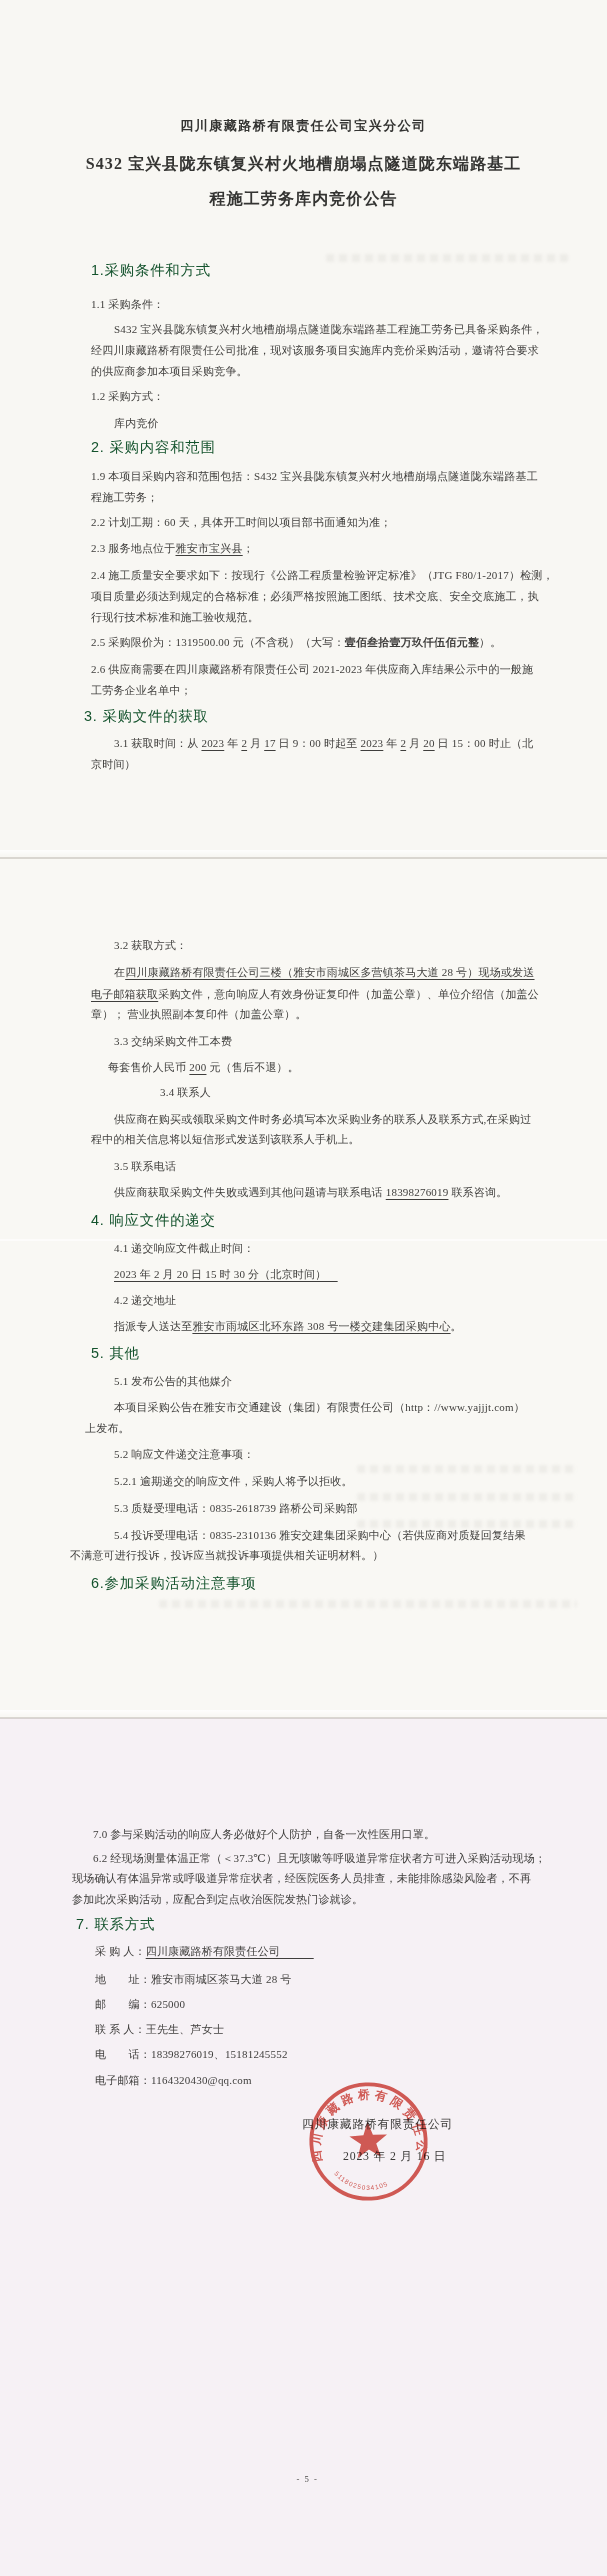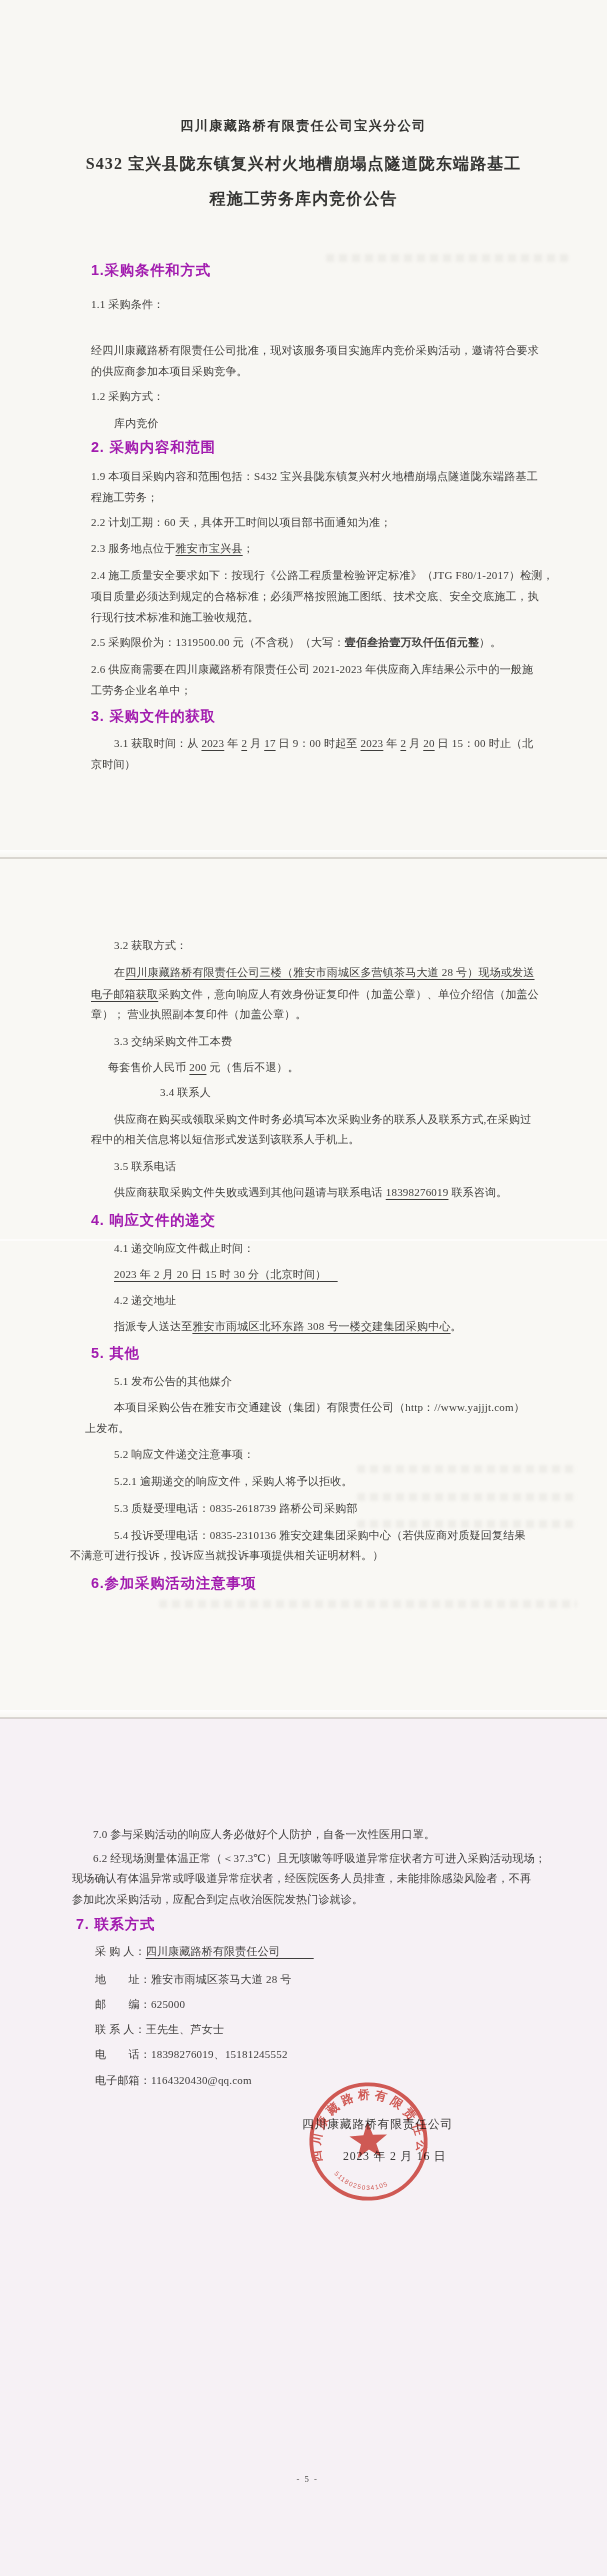--- a/index.html
+++ b/index.html
@@ -7,21 +7,21 @@
     position:relative;width:607px;height:2576px;margin:0 auto;
     background:#f8f7f3;overflow:hidden;
     font-family:"Liberation Serif","DejaVu Serif",serif;
     color:#3f3e3c;
   }
   .page{position:absolute;left:0;width:607px;z-index:1;}
   .line{position:absolute;white-space:nowrap;font-size:11px;line-height:15px;letter-spacing:0.2px;}
   .line.center{left:7.6px;width:592px;text-align:center;}
   .k-heading{
     font-family:"Liberation Sans","DejaVu Sans",sans-serif;
-    font-weight:bold;font-size:14.4px;line-height:18px;color:#a21caf;letter-spacing:0.8px;
+    font-weight:normal;font-size:14.4px;line-height:18px;color:#14532d;letter-spacing:0.8px;
   }
   .k-title-sm{font-size:13px;font-weight:bold;letter-spacing:1.5px;color:#343432;}
   .k-title-lg{font-size:16px;font-weight:bold;letter-spacing:1.1px;color:#343432;}
   .u{text-decoration:underline;text-underline-offset:3px;text-decoration-thickness:0.8px;}
   .b{font-weight:bold;}
   .sep{position:absolute;left:0;width:607px;height:1.5px;background:rgba(145,140,128,0.30);z-index:2;}
   .sep-glow{position:absolute;left:0;width:607px;height:6px;background:linear-gradient(to bottom,rgba(255,255,255,0.85),rgba(255,255,255,0));z-index:2;}
   .fold{position:absolute;left:0;width:607px;height:2.3px;background:rgba(255,255,255,0.6);z-index:2;}
   .ghost{
     position:absolute;z-index:2;height:8.4px;border-radius:2.3px;
@@ -77,36 +77,37 @@
       <div class="line" style="top: 669px; left: 114px;"><span>5.4 投诉受理电话：0835-2310136 雅安交建集团采购中心（若供应商对质疑回复结果</span></div>
       <div class="line" style="top: 689px; left: 70px;"><span>不满意可进行投诉，投诉应当就投诉事项提供相关证明材料。）</span></div>
       <div class="line k-heading" style="top: 715px; left: 91px;"><span>6.参加采购活动注意事项</span></div>
     </div>
     <div class="page" style="top: 0px; height: 859px; background: rgb(248, 247, 243);">
       <div class="line k-title-sm center" style="top: 118px;"><span>四川康藏路桥有限责任公司宝兴分公司</span></div>
       <div class="line k-title-lg center" style="top: 156px;"><span>S432 宝兴县陇东镇复兴村火地槽崩塌点隧道陇东端路基工</span></div>
       <div class="line k-title-lg center" style="top: 191px;"><span>程施工劳务库内竞价公告</span></div>
       <div class="line k-heading" style="top: 261px; left: 91px;"><span>1.采购条件和方式</span></div>
       <div class="line" style="top: 297px; left: 91px;"><span>1.1 采购条件：</span></div>
+      <div class="line" style="top: 322px; left: 114px;"><span>S432 宝兴县陇东镇复兴村火地槽崩塌点隧道陇东端路基工程施工劳务已具备采购条件，</span></div>
       <div class="line" style="top: 343px; left: 91px;"><span>经四川康藏路桥有限责任公司批准，现对该服务项目实施库内竞价采购活动，邀请符合要求</span></div>
       <div class="line" style="top: 364px; left: 91px;"><span>的供应商参加本项目采购竞争。</span></div>
       <div class="line" style="top: 389px; left: 91px;"><span>1.2 采购方式：</span></div>
       <div class="line" style="top: 416px; left: 114px;"><span>库内竞价</span></div>
       <div class="line k-heading" style="top: 438px; left: 91px;"><span>2. 采购内容和范围</span></div>
       <div class="line" style="top: 469px; left: 91px;"><span>1.9 本项目采购内容和范围包括：S432 宝兴县陇东镇复兴村火地槽崩塌点隧道陇东端路基工</span></div>
       <div class="line" style="top: 490px; left: 91px;"><span>程施工劳务；</span></div>
       <div class="line" style="top: 515px; left: 91px;"><span>2.2 计划工期：60 天，具体开工时间以项目部书面通知为准；</span></div>
       <div class="line" style="top: 541px; left: 91px;"><span>2.3 服务地点位于</span><span class="u">雅安市宝兴县</span><span>；</span></div>
       <div class="line" style="top: 568px; left: 91px;"><span>2.4 施工质量安全要求如下：按现行《公路工程质量检验评定标准》（JTG F80/1-2017）检测，</span></div>
       <div class="line" style="top: 589px; left: 91px;"><span>项目质量必须达到规定的合格标准；必须严格按照施工图纸、技术交底、安全交底施工，执</span></div>
       <div class="line" style="top: 610px; left: 91px;"><span>行现行技术标准和施工验收规范。</span></div>
       <div class="line" style="top: 635px; left: 91px;"><span>2.5 采购限价为：1319500.00 元（不含税）（大写：</span><span class="b">壹佰叁拾壹万玖仟伍佰元整</span><span>）。</span></div>
       <div class="line" style="top: 662px; left: 91px;"><span>2.6 供应商需要在四川康藏路桥有限责任公司 2021-2023 年供应商入库结果公示中的一般施</span></div>
       <div class="line" style="top: 683px; left: 91px;"><span>工劳务企业名单中；</span></div>
-      <div class="line k-heading" style="top: 707px; left: 91px; text-align: right;"><span>3. 采购文件的获取</span></div>
+      <div class="line k-heading" style="top: 707px; left: 84px; text-align: right;"><span>3. 采购文件的获取</span></div>
       <div class="line" style="top: 736px; left: 114px;"><span>3.1 获取时间：从 </span><span class="u">2023</span><span> 年 </span><span class="u">2</span><span> 月 </span><span class="u">17</span><span> 日 9：00 时起至 </span><span class="u">2023</span><span> 年 </span><span class="u">2</span><span> 月 </span><span class="u">20</span><span> 日 15：00 时止（北</span></div>
       <div class="line" style="top: 757px; left: 91px;"><span>京时间）</span></div>
     </div>
 
   <div class="sep" style="top:857px"></div>
   <div class="sep-glow" style="top:850px"></div>
   <div class="sep" style="top:1717px"></div>
   <div class="sep-glow" style="top:1710px"></div>
   <div class="fold" style="top:1239px"></div>
 

